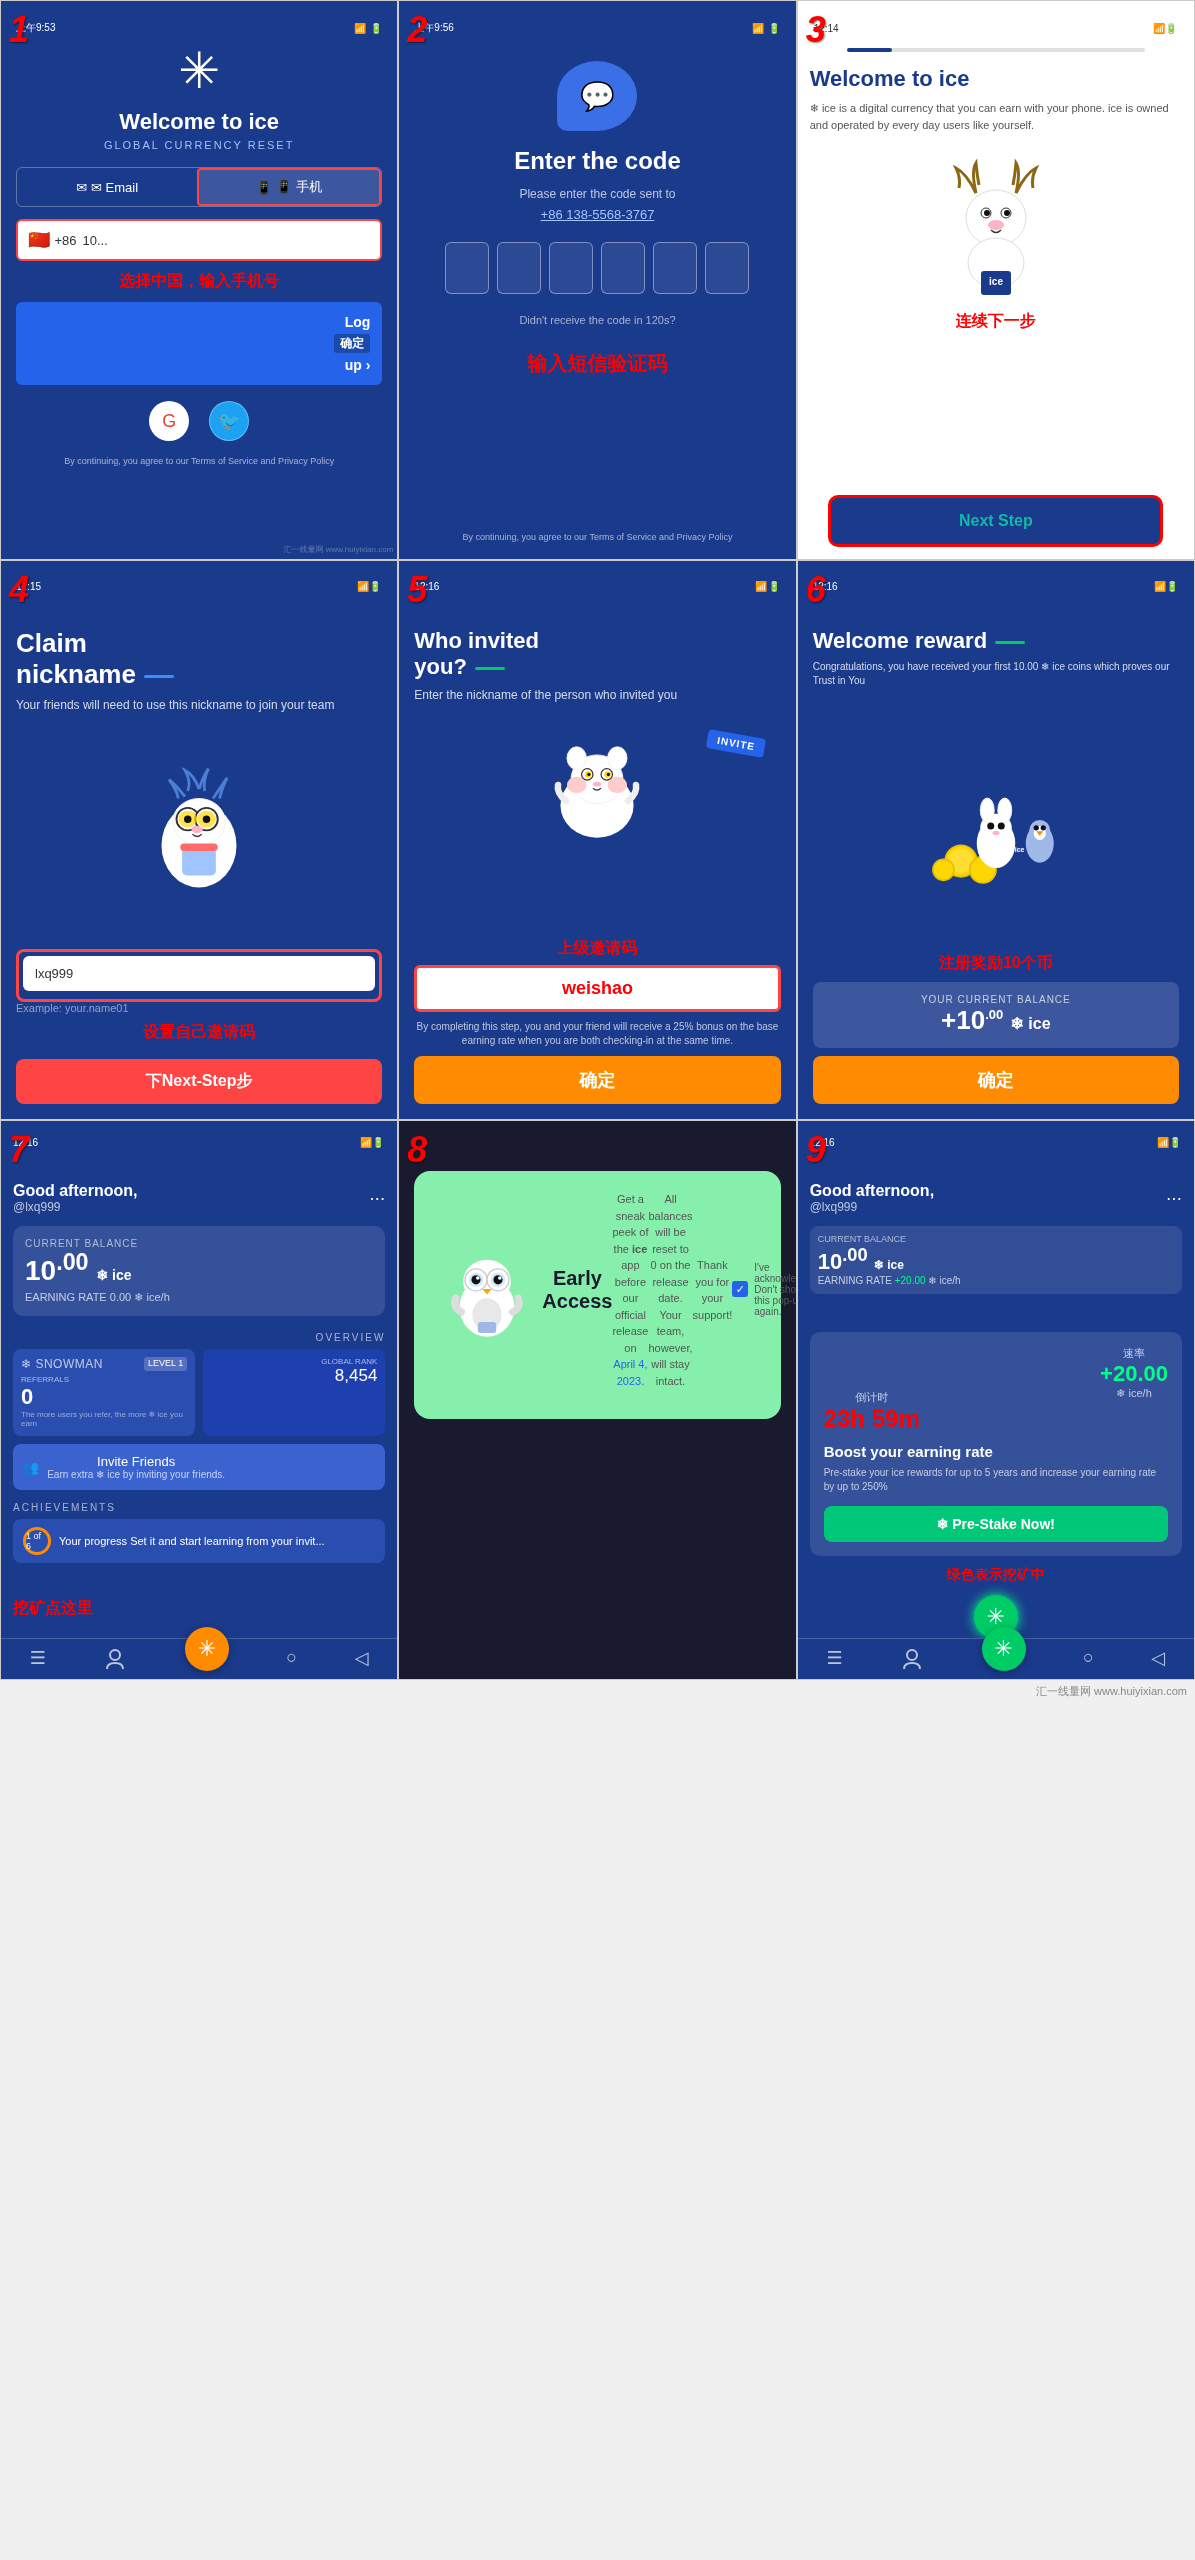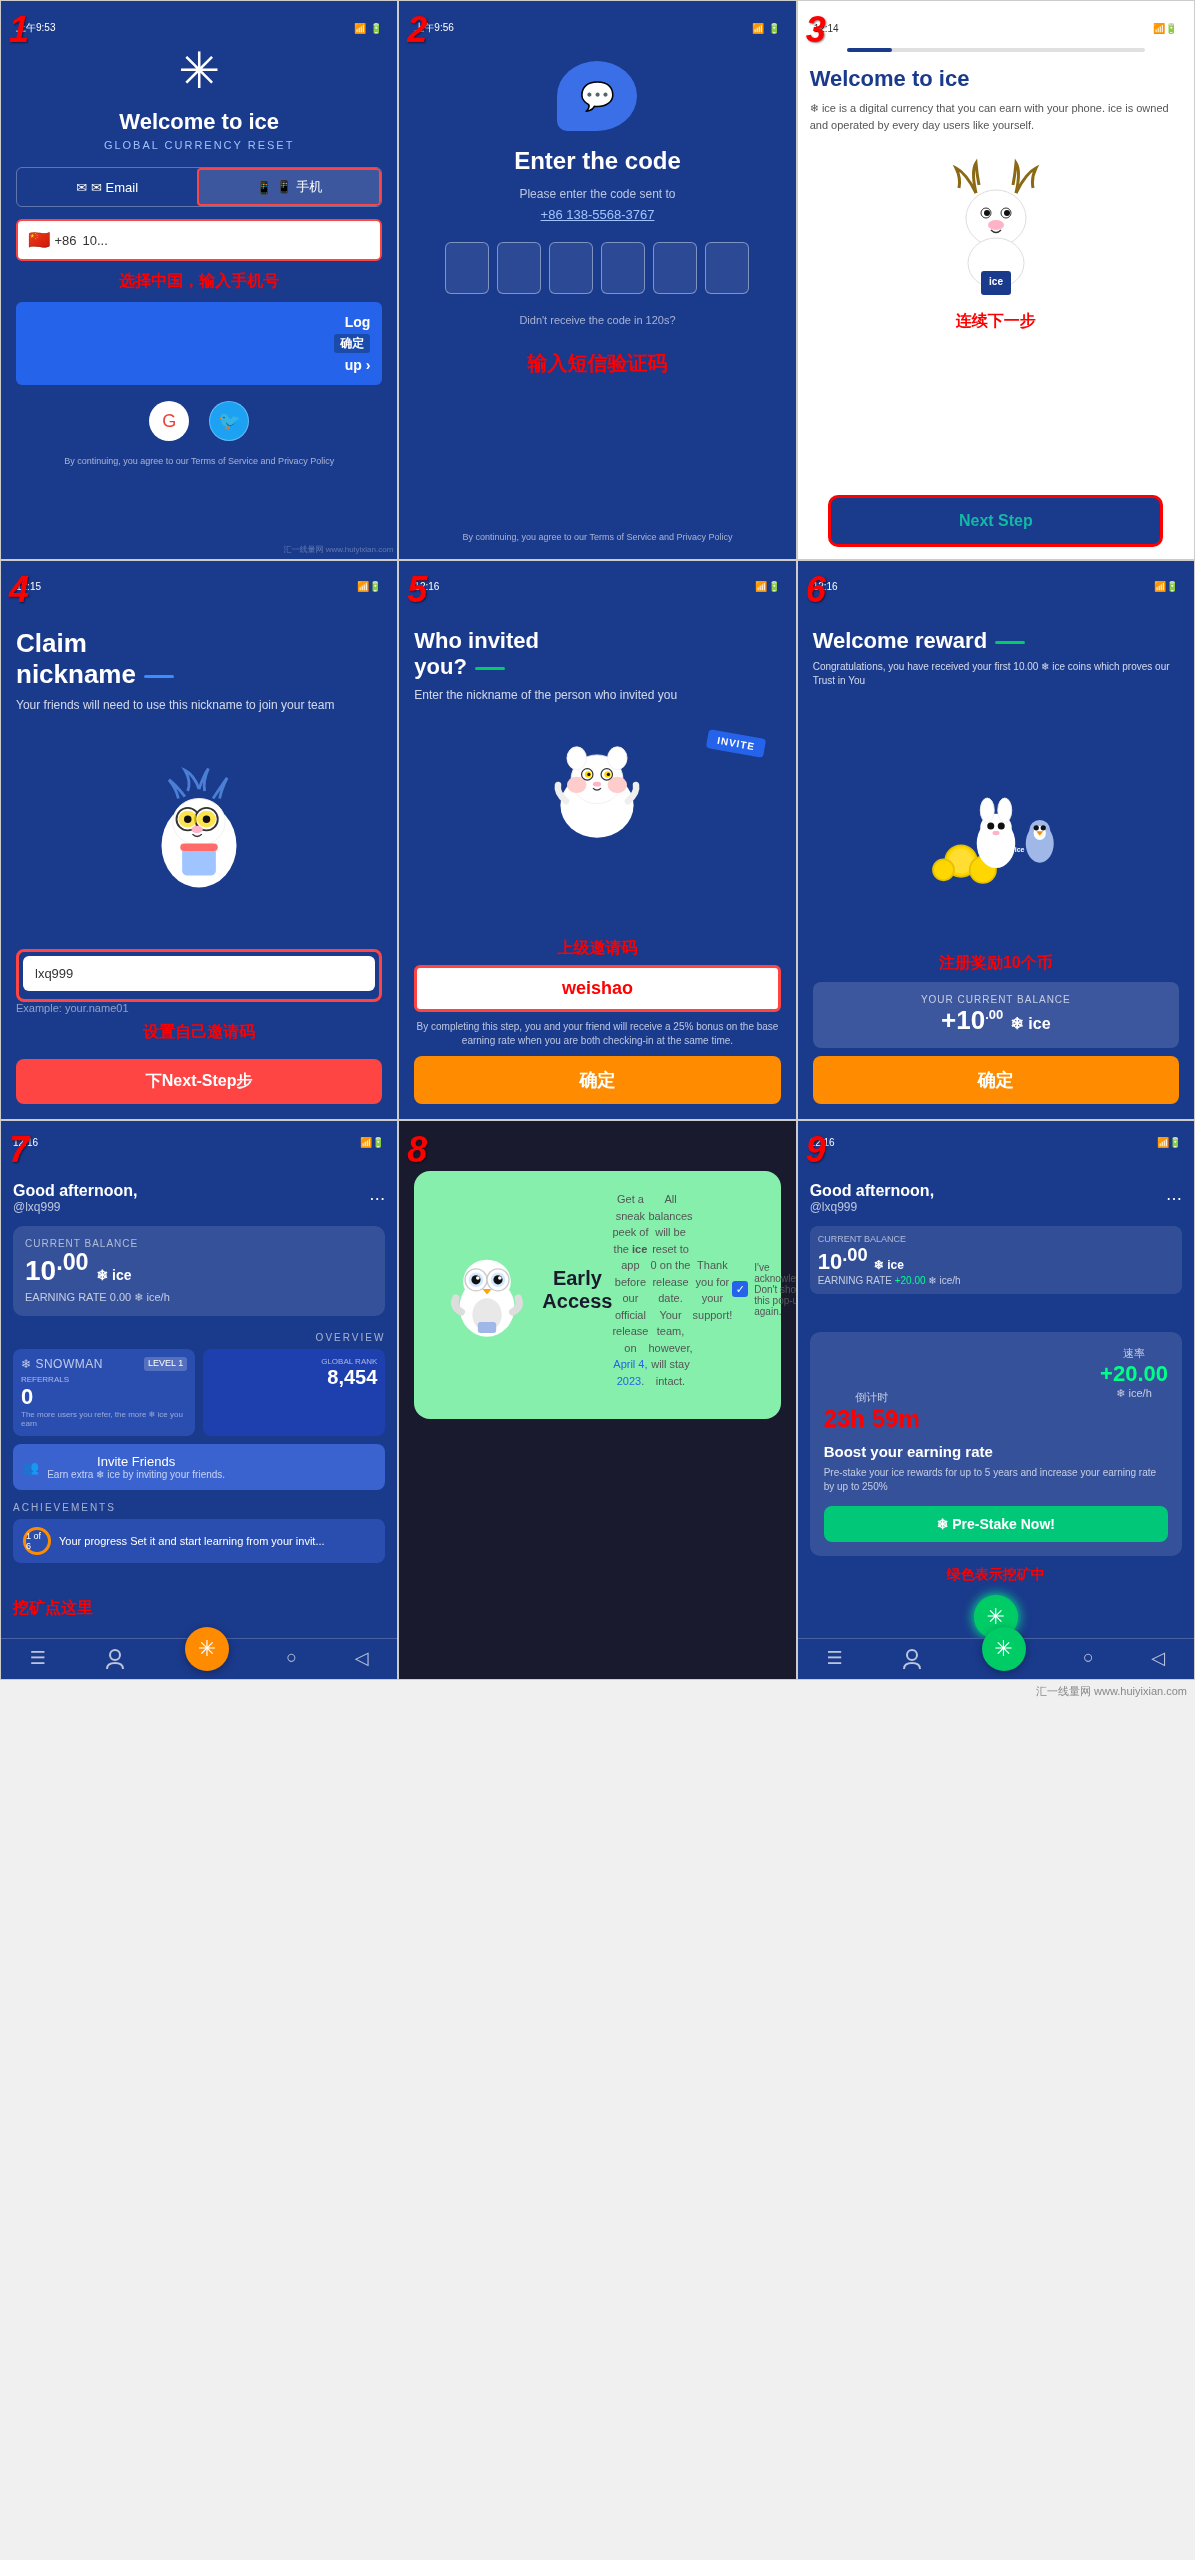--- a/index.html
+++ b/index.html
@@ -706,22 +706,22 @@
       padding: 1px 4px;
       border-radius: 3px;
     }
 
     .referral-num {
       font-size: 22px;
       font-weight: bold;
     }
 
     .global-num {
-      font-size: 20px;
-      font-weight: bold;
+      font-size: 17px;
+      font-weight: normal;
     }
 
     .invite-friends-btn {
       width: 100%;
       background: #3a63d0;
       border: none;
       border-radius: 8px;
       padding: 10px;
       color: white;
       font-size: 13px;

